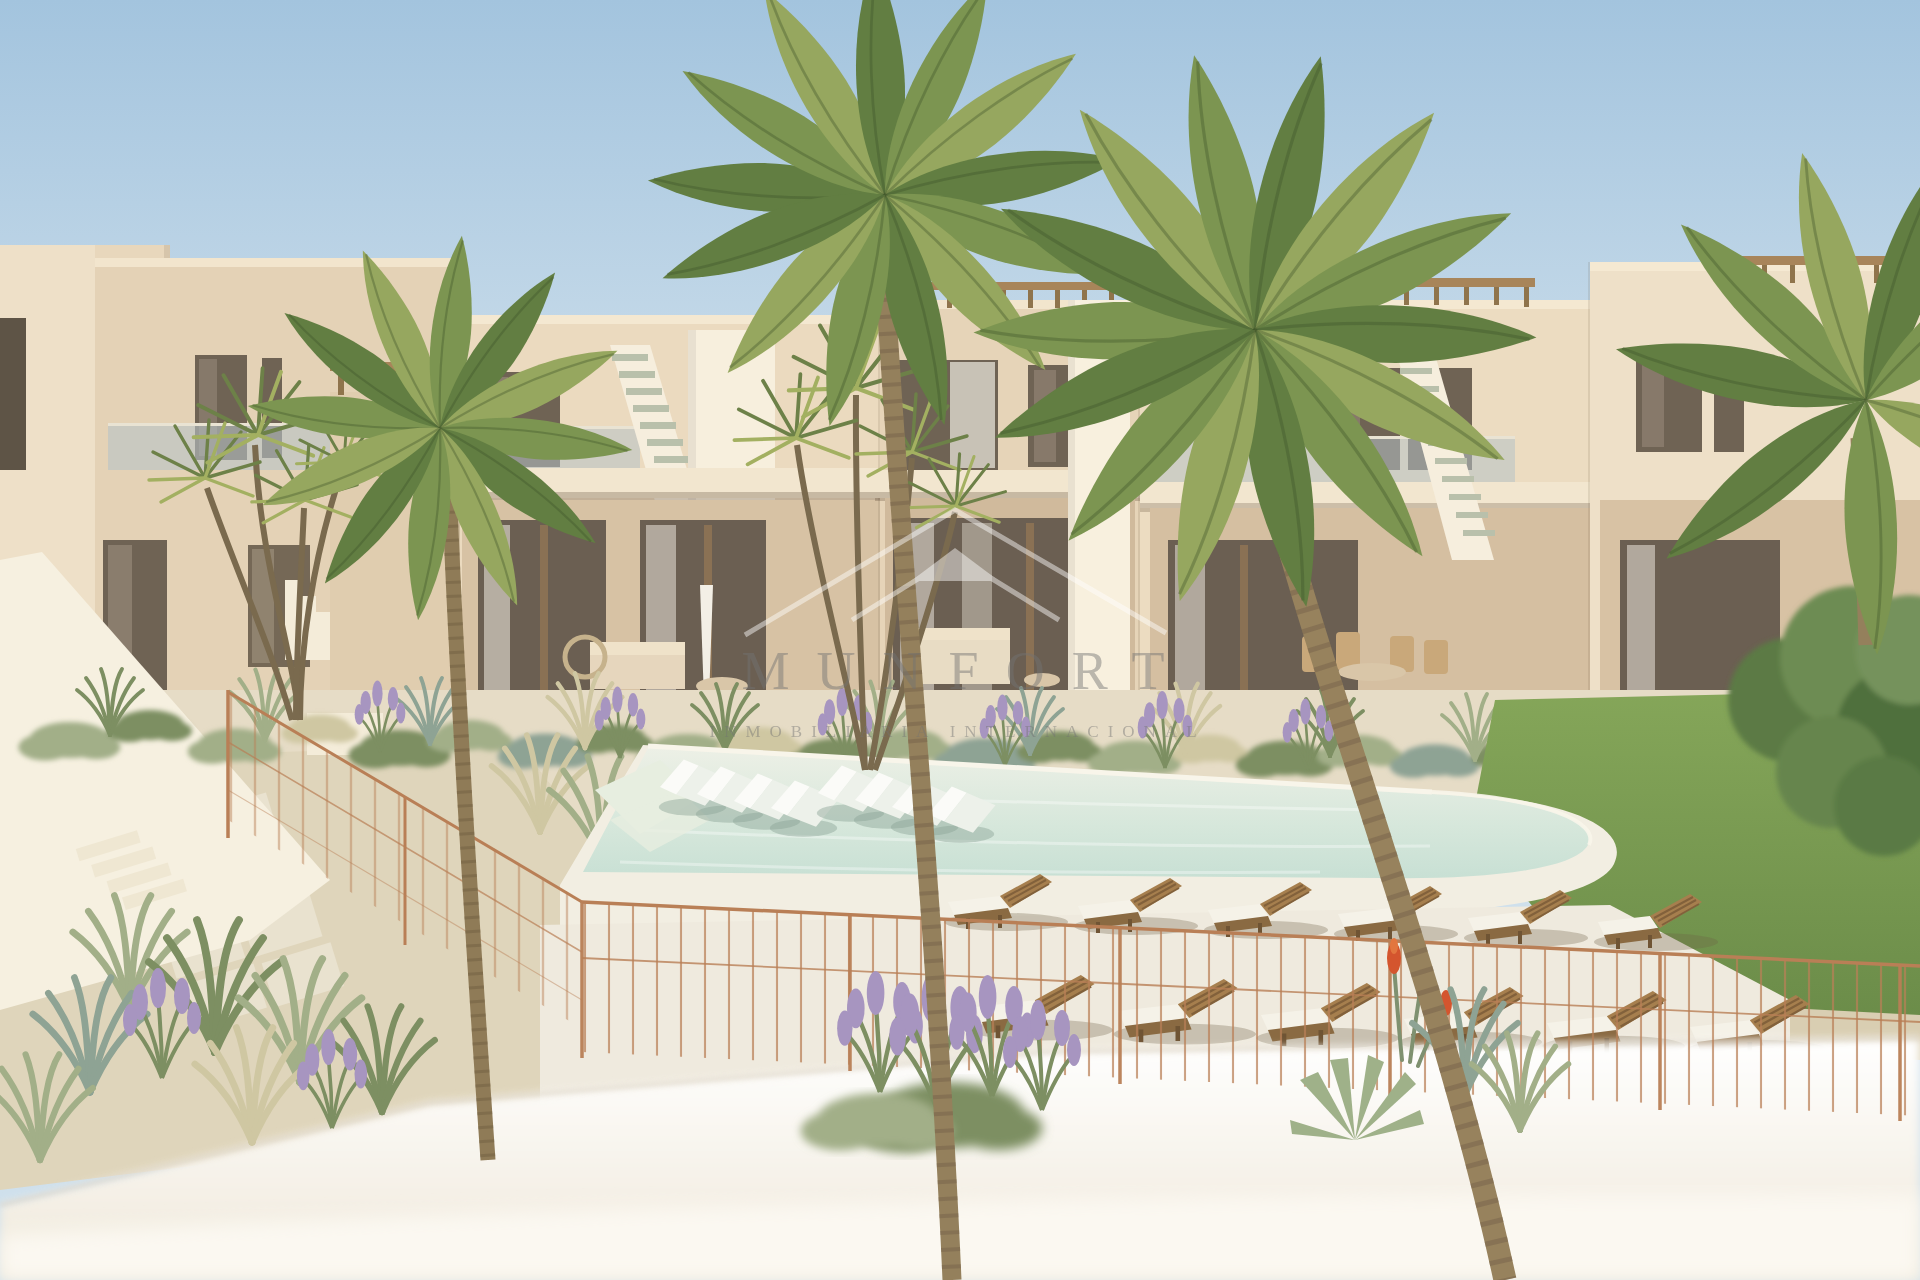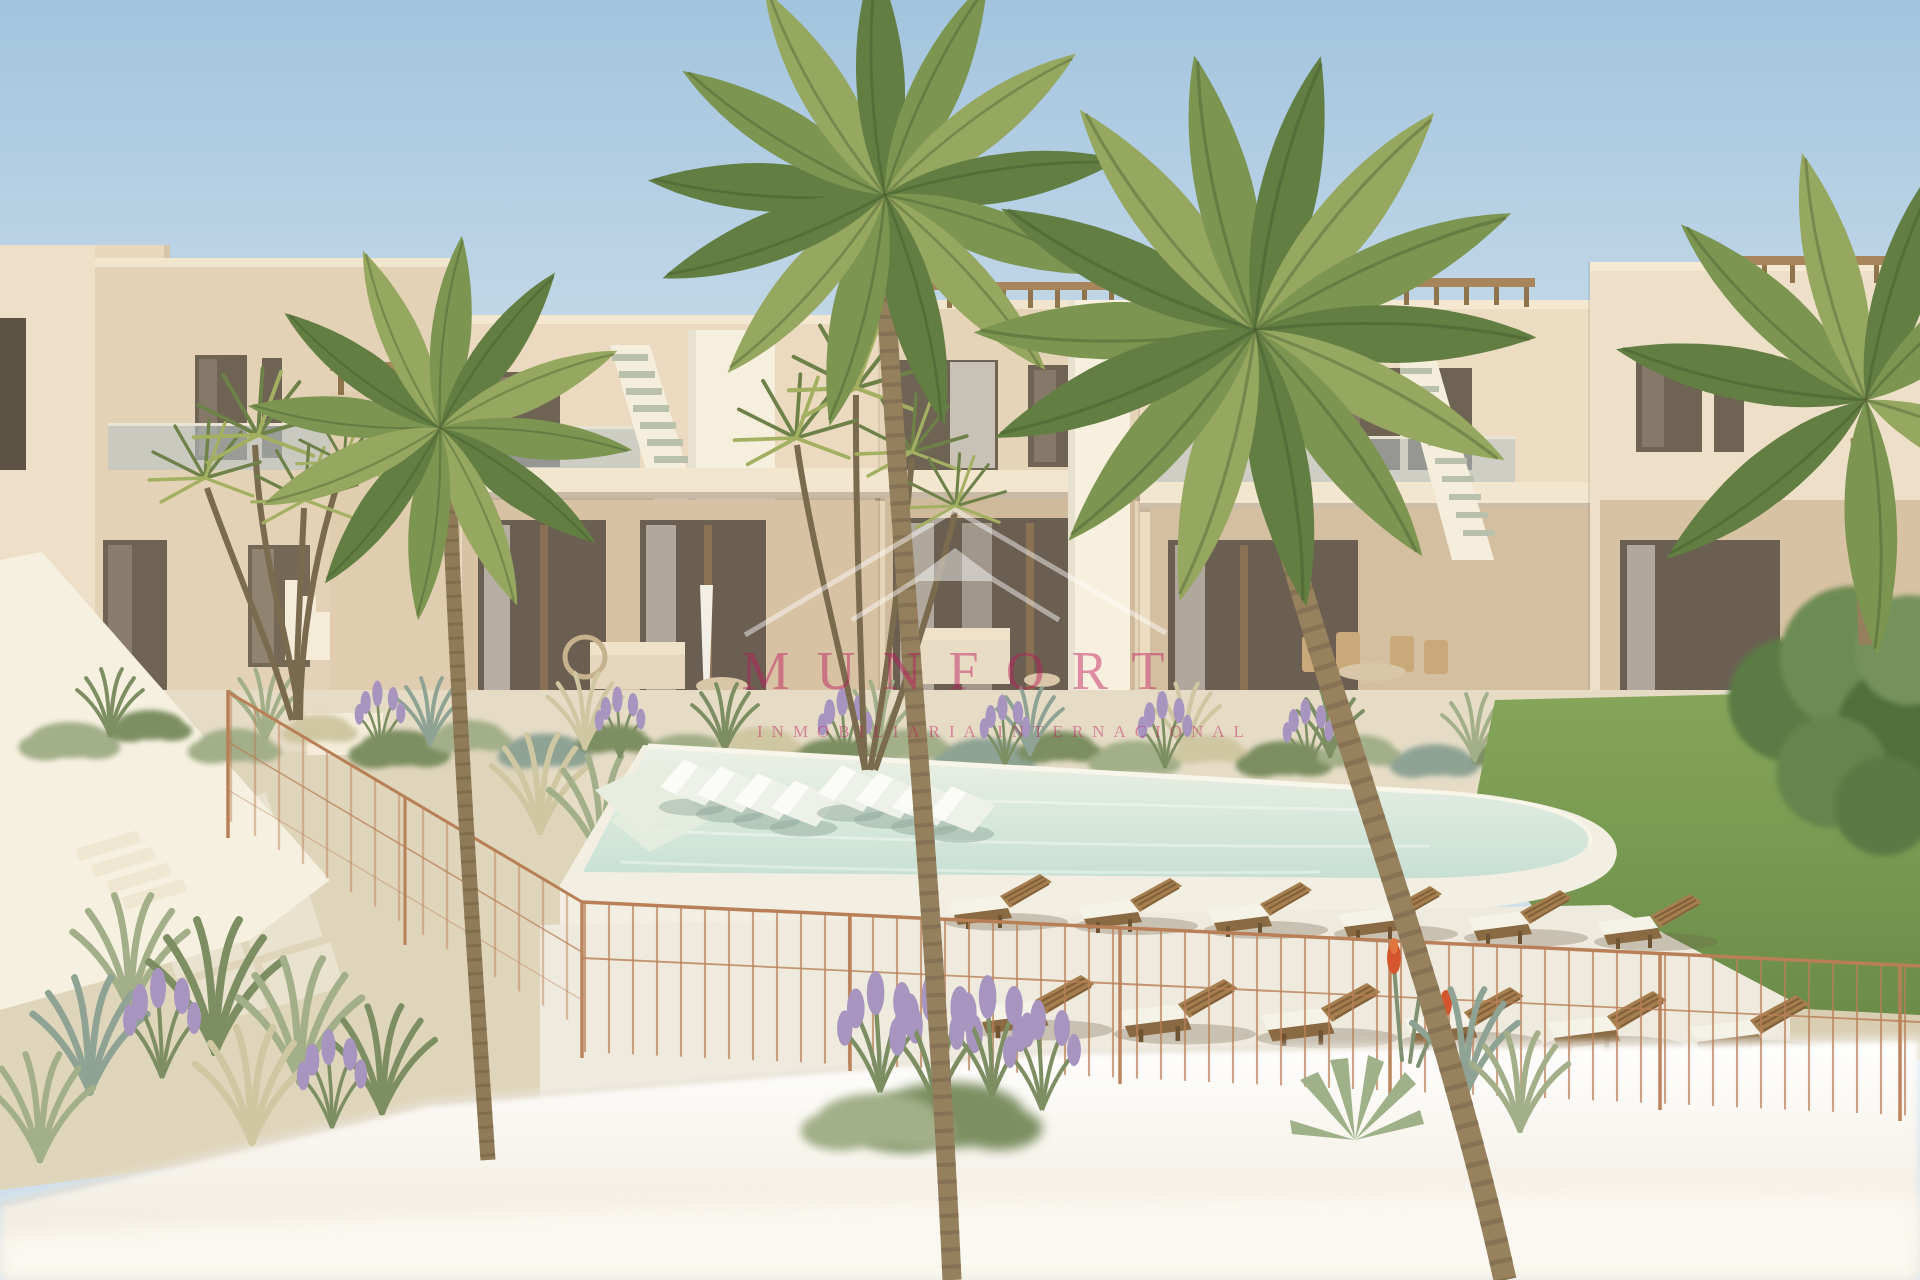--- a/index.html
+++ b/index.html
@@ -5,26 +5,26 @@
   html,body{margin:0;padding:0;background:#222;}
   .scene{position:relative;width:1920px;height:1280px;overflow:hidden;
          font-family:"Liberation Sans",sans-serif;background:#cfe0ec;}
   .scene-art{position:absolute;left:0;top:0;}
   
   .c-sage{color:#a2af88}.c-olive{color:#7d8f62}.c-dry{color:#cfc7a2}
   .c-blue{color:#8ea394}
   .f1{fill:#7c9551}.f2{fill:#627e42}.f3{fill:#96a75f}
   
   .watermark{position:absolute;left:0;top:0;width:1920px;height:1280px;
-             pointer-events:none;opacity:.46;color:#be185d;}
+             pointer-events:none;opacity:.46;color:#737373;}
   .wm-logo{position:absolute;left:733px;top:498px;}
   .wm-brand{position:absolute;left:653px;top:640px;width:600px;text-align:center;
             font-family:"Liberation Serif",serif;font-size:54px;font-weight:400;
             letter-spacing:27px;text-indent:27px;white-space:nowrap;}
-  .wm-tagline{position:absolute;left:653px;top:722px;width:600px;text-align:right;
+  .wm-tagline{position:absolute;left:653px;top:722px;width:600px;text-align:center;
             font-family:"Liberation Serif",serif;font-size:17px;
             letter-spacing:9px;text-indent:9px;white-space:nowrap;}
 </style>
 </head>
 <body>
 
 <div class="scene">
 <svg class="scene-art" width="1920" height="1280" viewBox="0 0 1920 1280">
   <defs>
     <linearGradient id="skyG" x1="0" y1="0" x2="0" y2="1">

